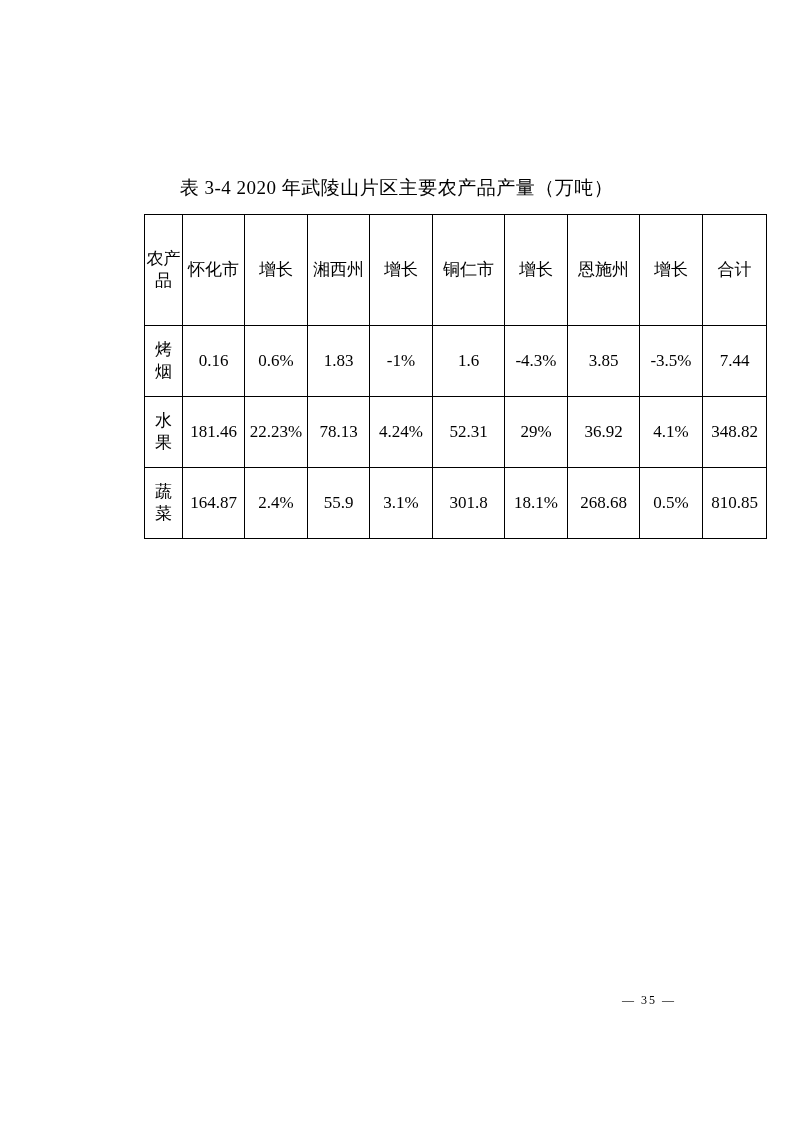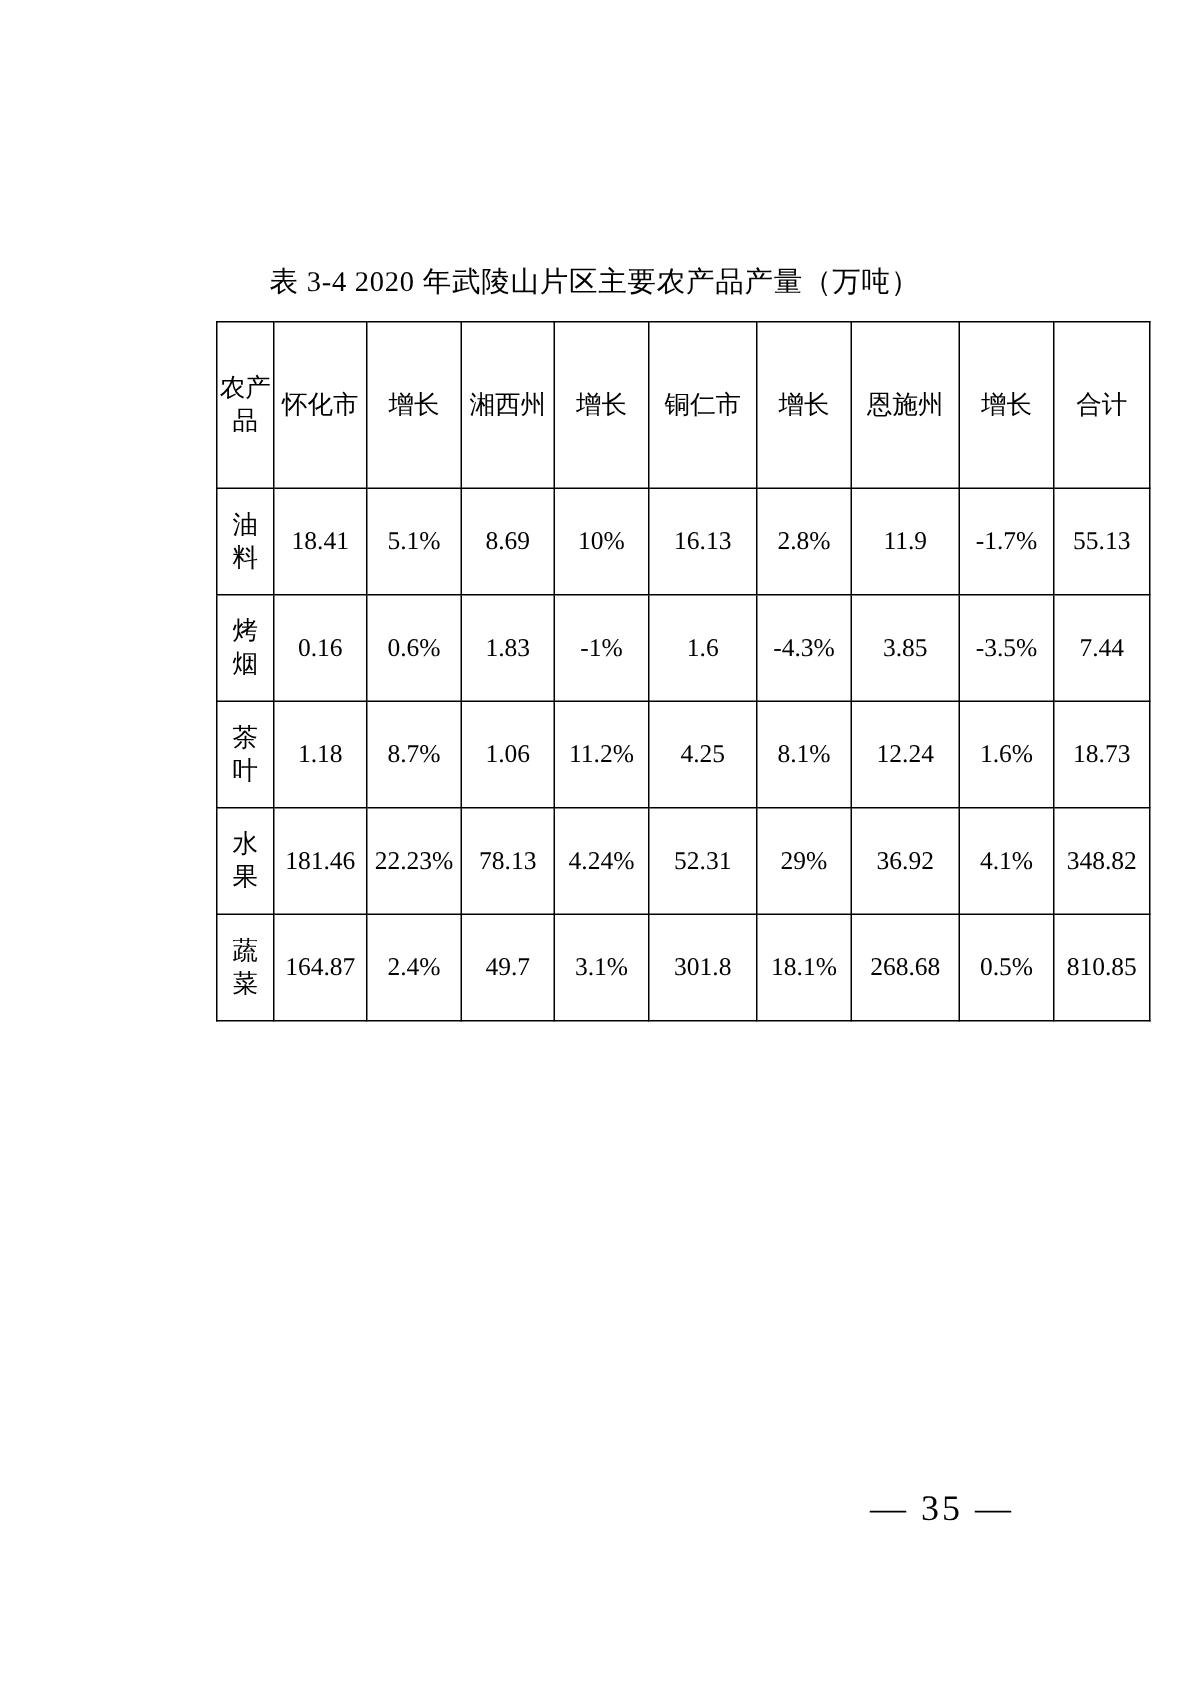--- a/index.html
+++ b/index.html
@@ -77,21 +77,21 @@
   col.c-grow { width: 63px; }
   col.c-wide { width: 72px; }
   col.c-total { width: 64px; }
   .page-number {
     position: absolute;
     left: 0;
     top: 993px;
     width: 676px;
     text-align: right;
     box-sizing: border-box;
-    font-size: 24px;
+    font-size: 12px;
     letter-spacing: 2px;
     font-family: "Liberation Serif", serif;
   }
 </style>
 </head>
 <body>
 
 <div class="page">
 
   <div class="table-caption">表 3-4   2020 年武陵山片区主要农产品产量（万吨）</div>
@@ -119,72 +119,48 @@
           <th>增长</th>
           <th>铜仁市</th>
           <th>增长</th>
           <th>恩施州</th>
           <th>增长</th>
           <th>合计</th>
         </tr>
       </thead>
       <tbody>
         <tr>
-          <td class="rowhead">油料</td>
-          <td>18.41</td>
-          <td>5.1%</td>
-          <td>8.69</td>
-          <td>10%</td>
-          <td>16.13</td>
-          <td>2.8%</td>
-          <td>11.9</td>
-          <td>-1.7%</td>
-          <td>55.13</td>
-        </tr>
-        <tr>
           <td class="rowhead">烤烟</td>
           <td>0.16</td>
           <td>0.6%</td>
           <td>1.83</td>
           <td>-1%</td>
           <td>1.6</td>
           <td>-4.3%</td>
           <td>3.85</td>
           <td>-3.5%</td>
           <td>7.44</td>
-        </tr>
-        <tr>
-          <td class="rowhead">茶叶</td>
-          <td>1.18</td>
-          <td>8.7%</td>
-          <td>1.06</td>
-          <td>11.2%</td>
-          <td>4.25</td>
-          <td>8.1%</td>
-          <td>12.24</td>
-          <td>1.6%</td>
-          <td>18.73</td>
         </tr>
         <tr>
           <td class="rowhead">水果</td>
           <td>181.46</td>
           <td>22.23%</td>
           <td>78.13</td>
           <td>4.24%</td>
           <td>52.31</td>
           <td>29%</td>
           <td>36.92</td>
           <td>4.1%</td>
           <td>348.82</td>
         </tr>
         <tr>
           <td class="rowhead">蔬菜</td>
           <td>164.87</td>
           <td>2.4%</td>
-          <td>49.7</td>
+          <td>55.9</td>
           <td>3.1%</td>
           <td>301.8</td>
           <td>18.1%</td>
           <td>268.68</td>
           <td>0.5%</td>
           <td>810.85</td>
         </tr>
       </tbody>
     </table>
   </div>

